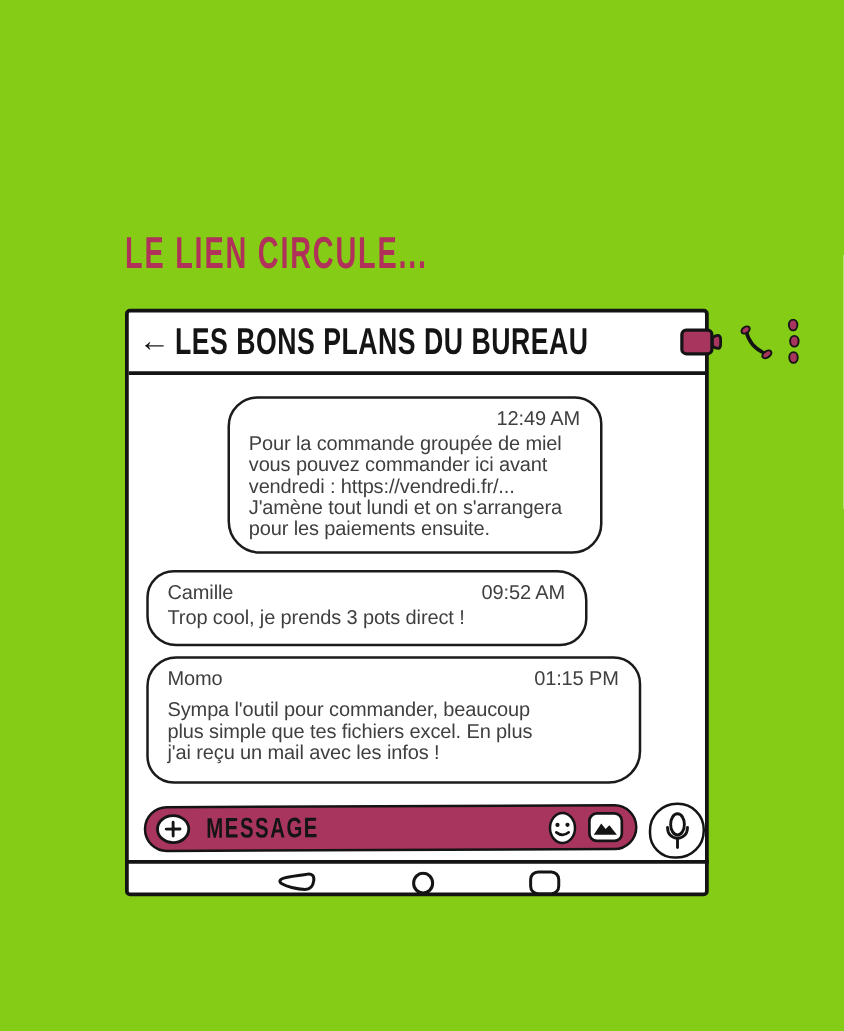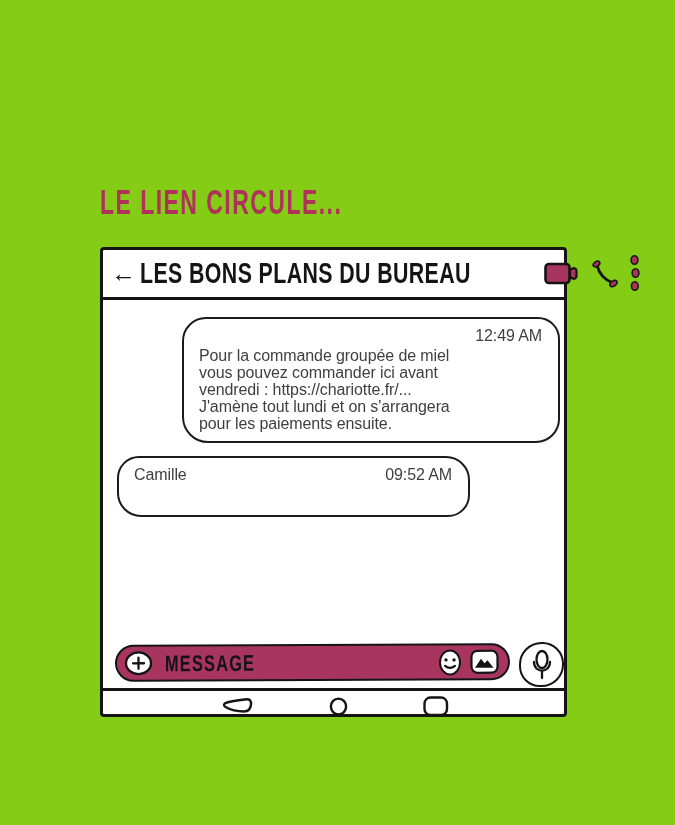--- a/index.html
+++ b/index.html
@@ -32,21 +32,21 @@
     color:#141414; transform:scale(0.82,1.15); transform-origin:left center;
   }
   .header-icons { margin-left:auto; display:flex; align-items:center; gap:9px; }
   .hicon { display:block; cursor:pointer; }
   
   .bubble {
     position:absolute; background:#fff;
     border:2.5px solid #1b1b1b; padding:7px 16px 9px 15px;
     font-size:16px; line-height:17px; letter-spacing:-0.1px; color:#3f3f3f;
   }
-  .bubble.outgoing { left:79px; top:67px; width:378px; height:126px; border-radius:24px 22px 24px 26px; }
+  .bubble.outgoing { left:79px; top:67px; width:300px; height:126px; border-radius:24px 22px 24px 26px; }
   .bubble.b2 { left:14px;  top:206px; width:353px; height:61px;  border-radius:22px 24px 22px 24px; }
   .bubble.b3 { left:14px;  top:275px; width:396px; height:102px; border-radius:24px 22px 26px 22px; }
   .meta-row { display:flex; justify-content:space-between; line-height:19px; margin-bottom:2px;align-items:flex-end; }
   .time-only { text-align:right; line-height:19px; margin-bottom:2px; }
   .msg-text { white-space:pre-line; }
   .b3 .meta-row { margin-bottom:7px; }
   
   .composer-pill {
     position:absolute; left:12px; top:394px; width:395px; height:37px;
     background:#A8355E; border:2.5px solid #141414; border-radius:19px;
@@ -98,32 +98,42 @@
           <ellipse cx="7.5" cy="18" rx="3.4" ry="4.3" fill="#A8355E" stroke="#141414" stroke-width="1.5"></ellipse>
           <ellipse cx="6.8" cy="31" rx="3.4" ry="4.3" fill="#A8355E" stroke="#141414" stroke-width="1.5"></ellipse>
         </svg>
       </span>
     </div>
 
     <div class="bubble outgoing">
       <div class="time-only">12:49 AM</div>
       <div class="msg-text">Pour la commande groupée de miel
 vous pouvez commander ici avant
-vendredi : https://chariotte.fr/...
+vendredi : https://vendredi.fr/...
 J'amène tout lundi et on s'arrangera
 pour les paiements ensuite.</div>
     </div>
 
     <div class="bubble b2">
       <div class="meta-row">
         <span>Camille</span>
         <span>09:52 AM</span>
       </div>
+      <div class="msg-text">Trop cool, je prends 3 pots direct !</div>
     </div>
 
+    <div class="bubble b3">
+      <div class="meta-row">
+        <span>Momo</span>
+        <span>01:15 PM</span>
+      </div>
+      <div class="msg-text">Sympa l'outil pour commander, beaucoup
+plus simple que tes fichiers excel. En plus
+j'ai reçu un mail avec les infos !</div>
+    </div>
 
     <div class="composer-pill">
       <svg width="29" height="25" viewBox="0 0 29 25" style="cursor:pointer">
         <ellipse cx="14.5" cy="12.5" rx="12.5" ry="10.8" fill="#ffffff" stroke="#141414" stroke-width="2.3"></ellipse>
         <path d="M14.5,7 v11 M9,12.5 h11" stroke="#141414" stroke-width="2.3" stroke-linecap="round" fill="none"></path>
       </svg>
       <span class="composer-label">MESSAGE</span>
       <span class="pill-icons">
         <svg width="24" height="28" viewBox="0 0 24 28" style="cursor:pointer">
           <ellipse cx="12" cy="14" rx="10" ry="12" fill="#ffffff" stroke="#141414" stroke-width="2"></ellipse>

